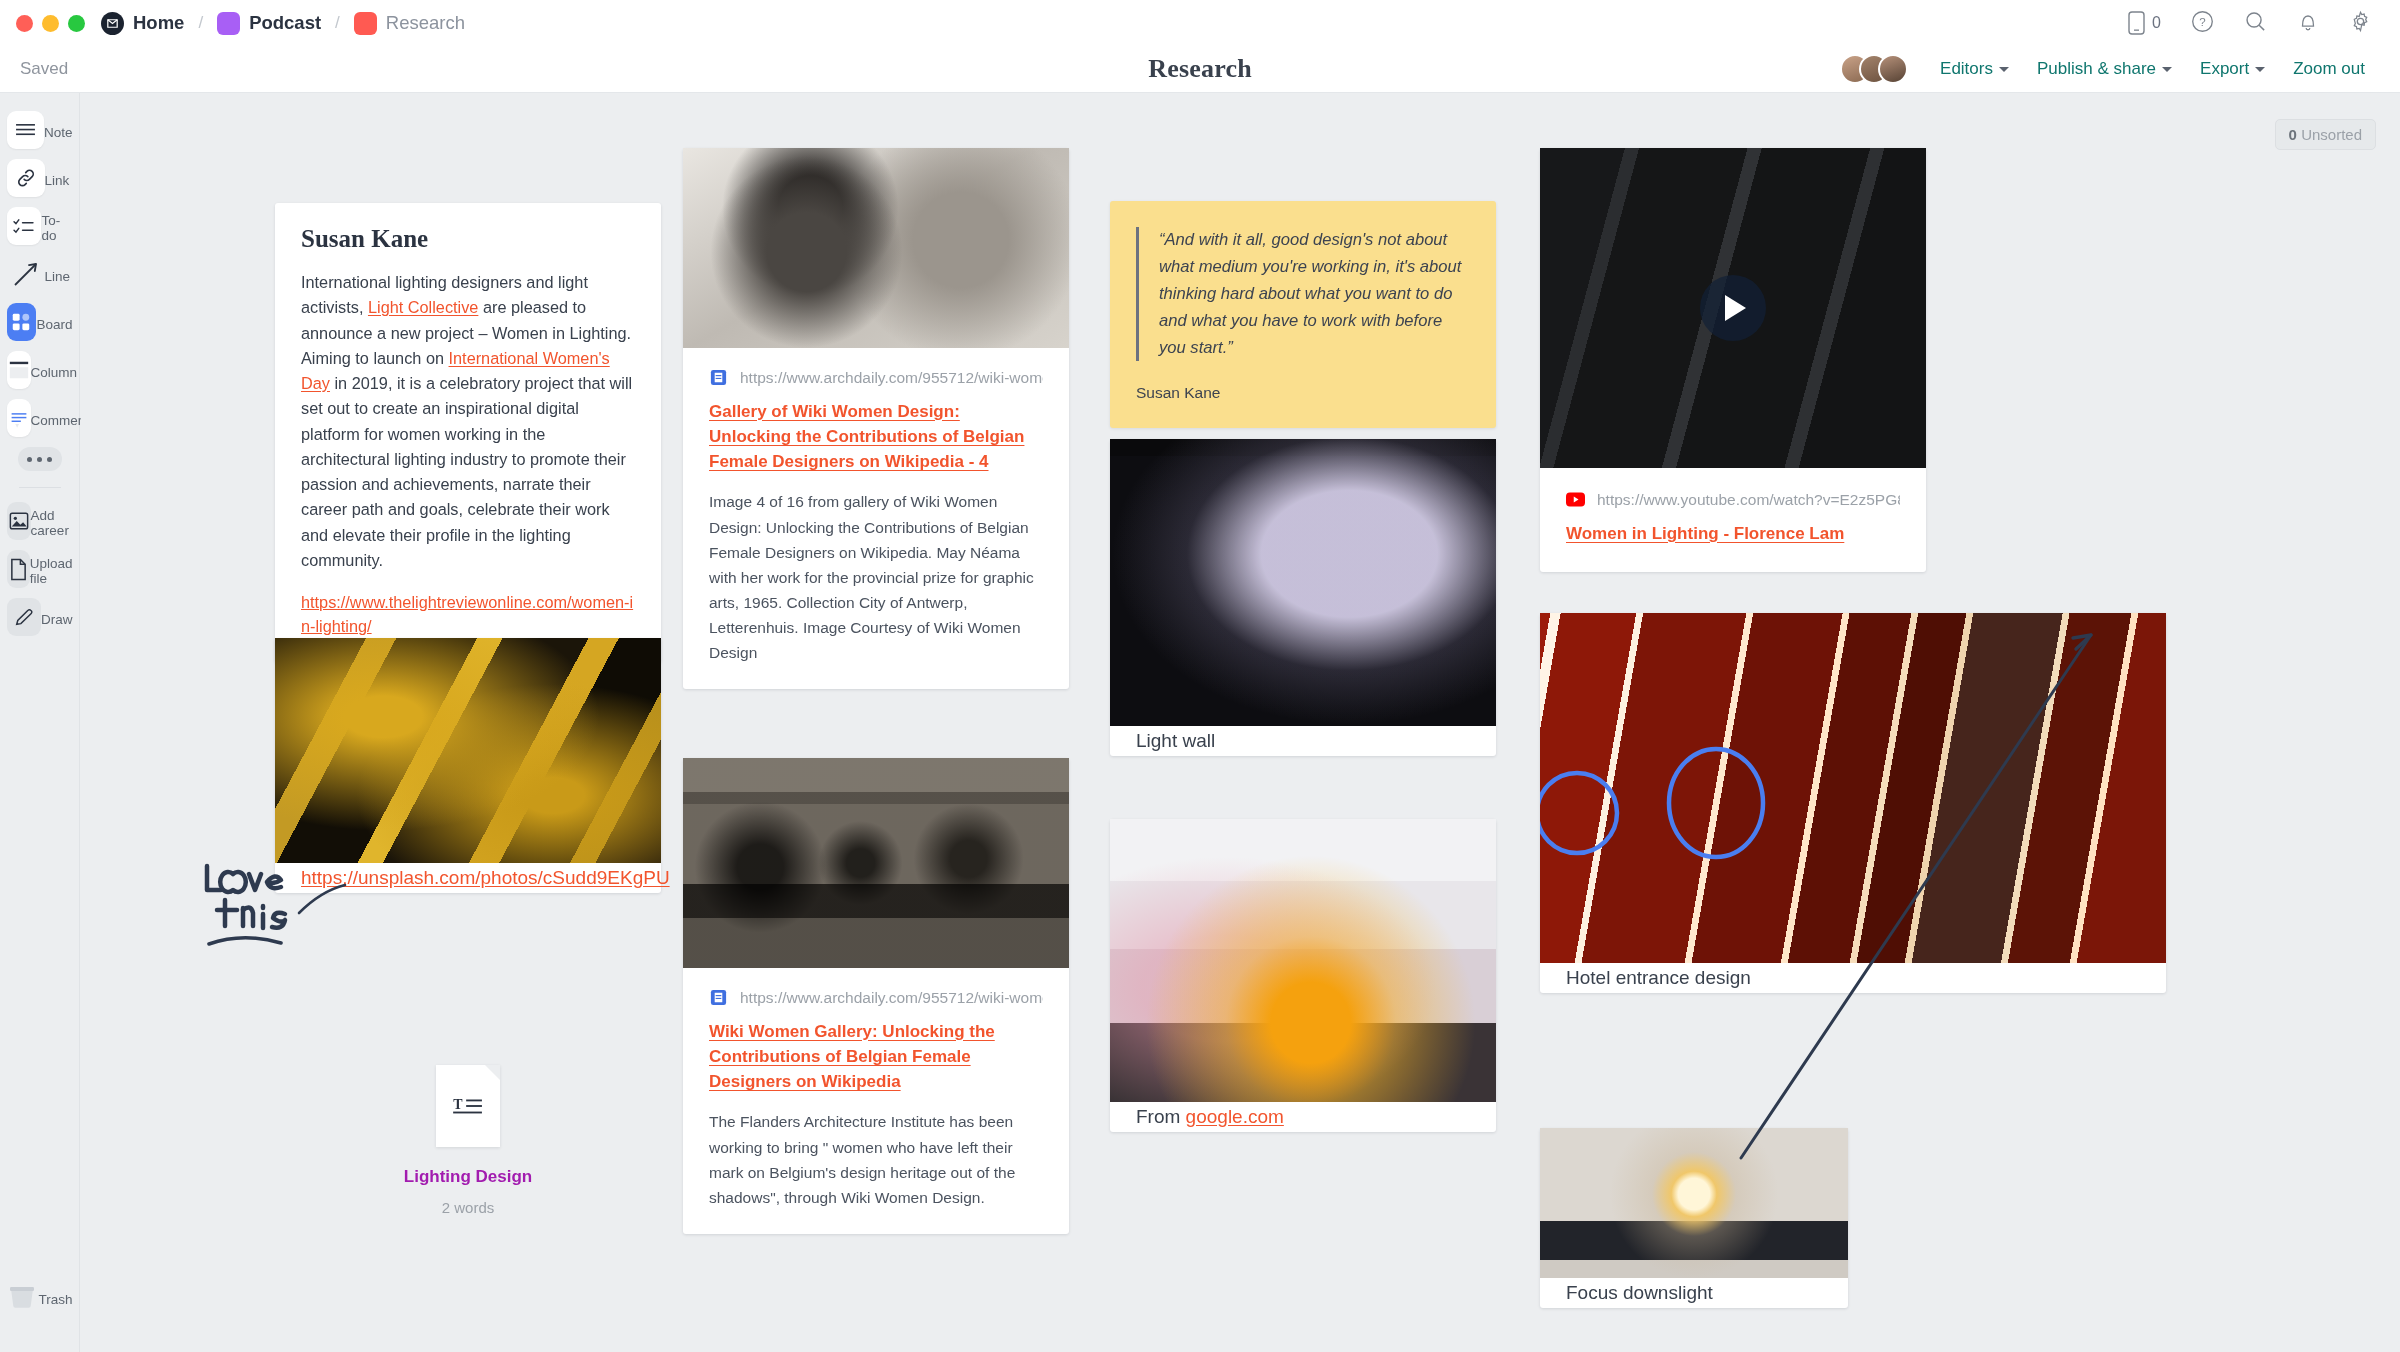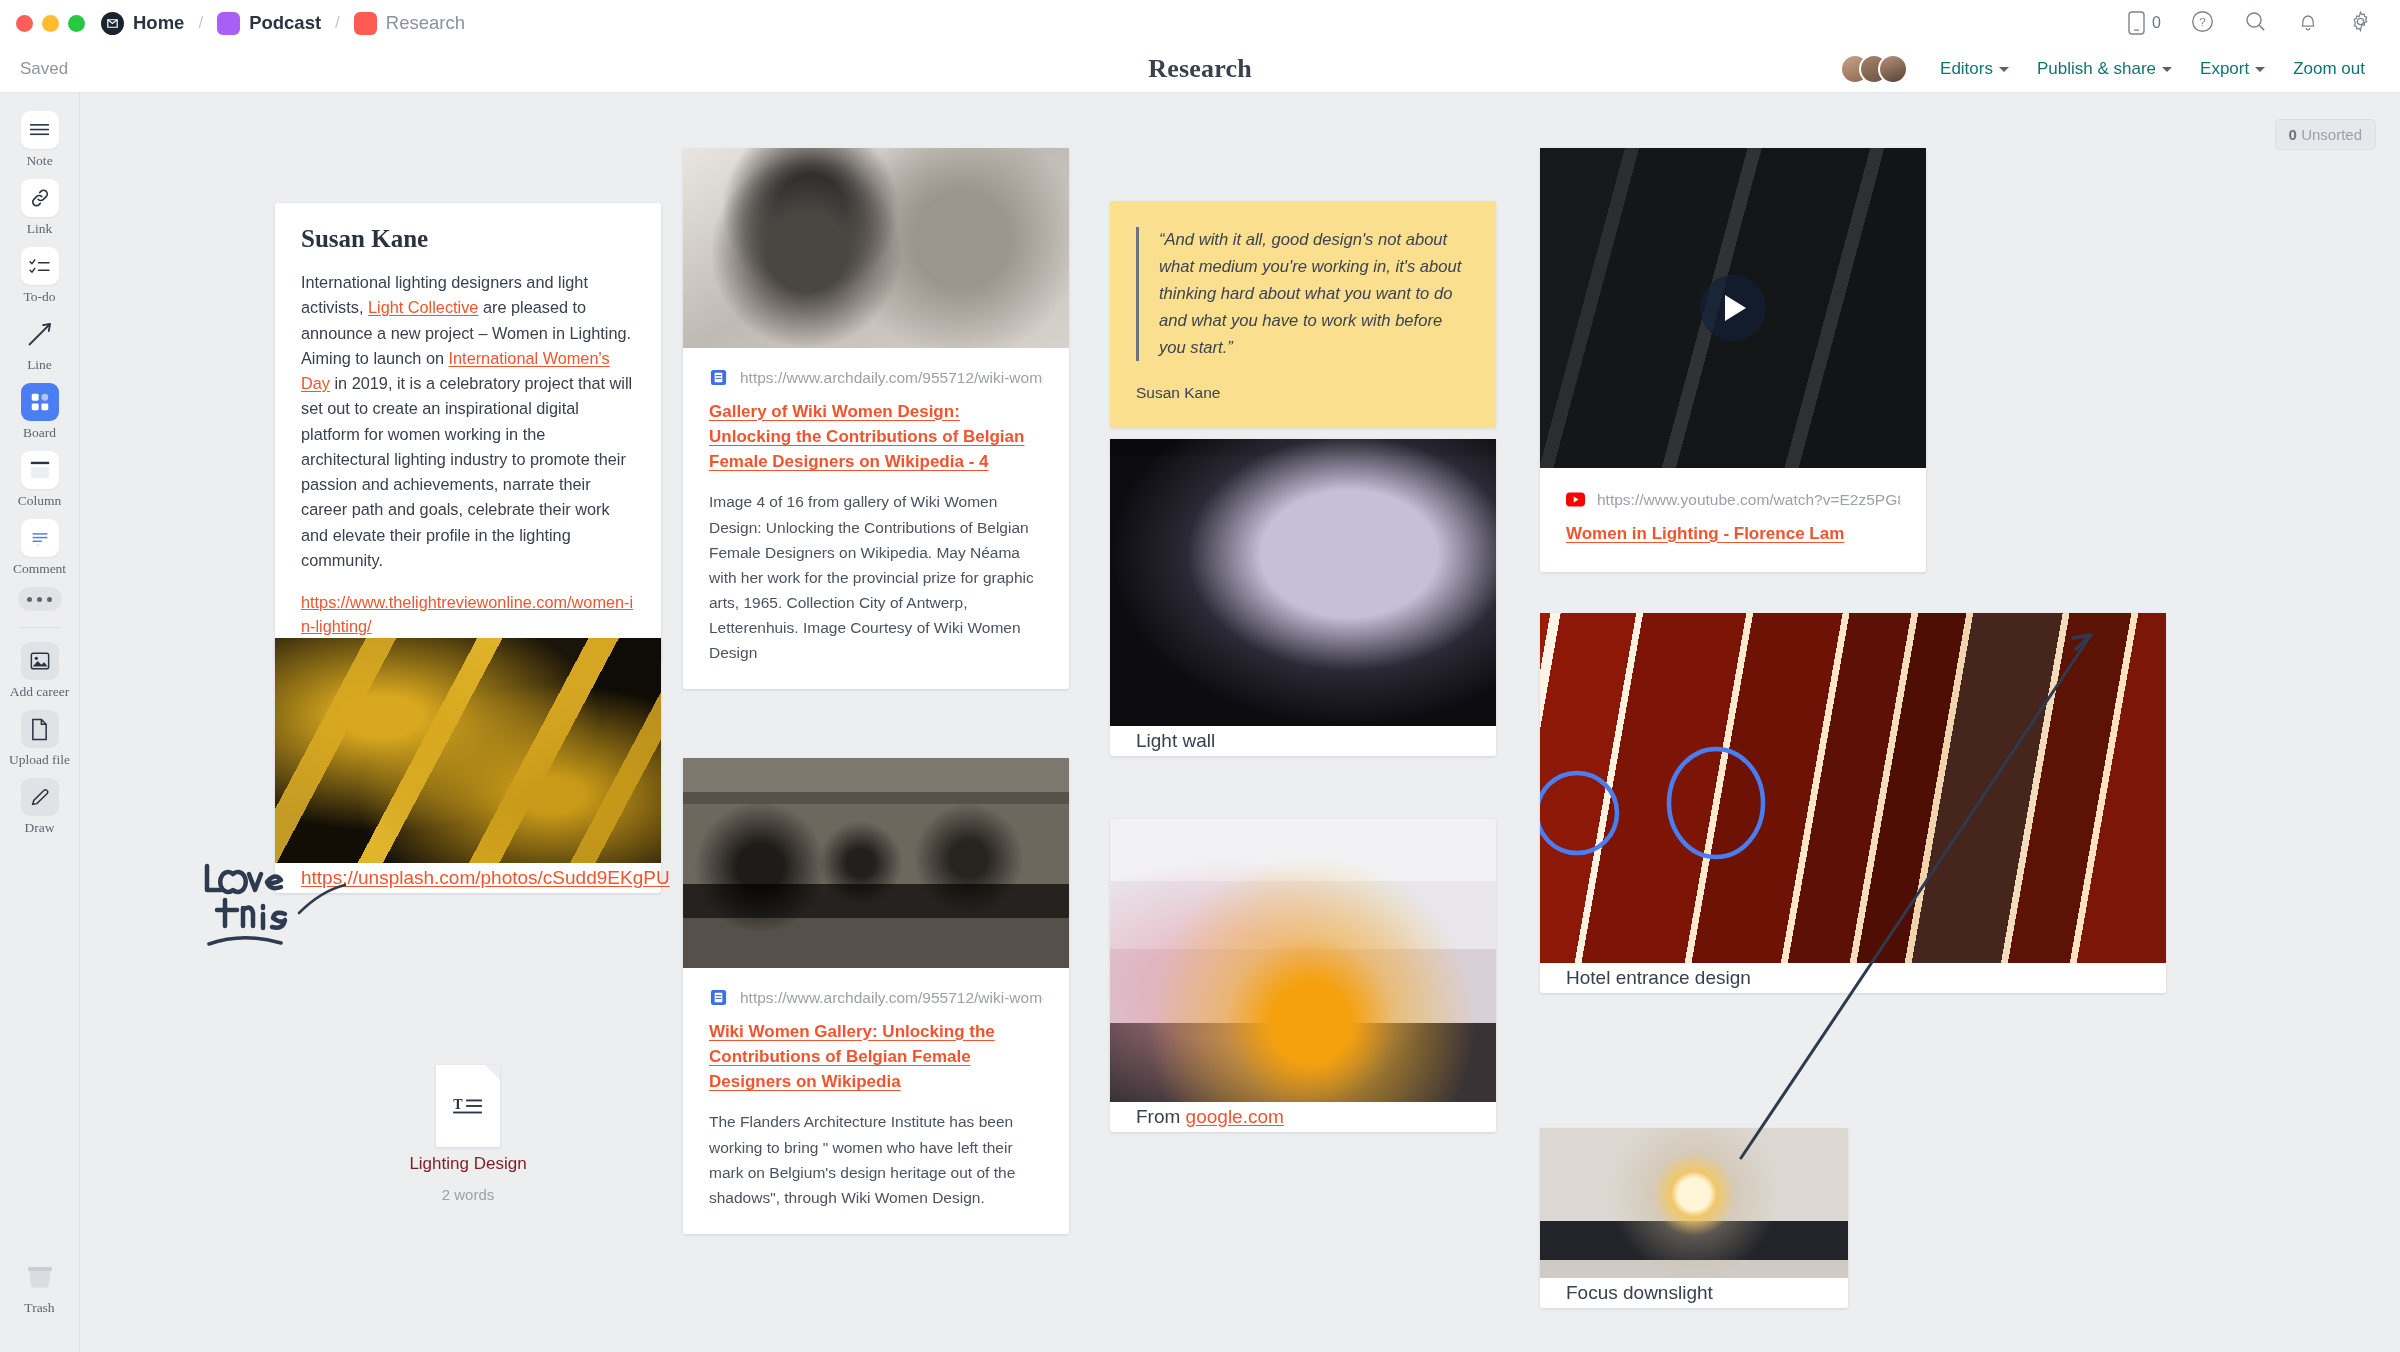--- a/index.html
+++ b/index.html
@@ -66,21 +66,21 @@
   .av:first-child { margin-left: 0; }
   .menu-item { display: flex; align-items: center; gap: 6px; cursor: pointer; white-space: nowrap; }
   .caret { width: 0; height: 0; border-left: 5px solid transparent; border-right: 5px solid transparent; border-top: 5px solid #5a626e; }
 
   
   .toolbar {
     position: absolute; top: 93px; left: 0; width: 80px; height: 1259px;
     background: #eceef0; border-right: 1px solid #e0e3e6;
     display: flex; flex-direction: column; align-items: center; padding-top: 18px;
   }
-  .tool { width: 66px; display: flex; flex-direction: column; align-items: center; margin-bottom: 10px; cursor: pointer; font-family: Liberation Serif, serif; }
+  .tool { width: 66px; display: flex; align-items: center; margin-bottom: 10px; cursor: pointer; }
   .tool-ico {
     width: 38px; height: 38px; border-radius: 9px; background: #fff;
     display: flex; align-items: center; justify-content: center;
     box-shadow: 0 1px 2px rgba(0,0,0,.06);
   }
   .tool-ico.plain { background: transparent; box-shadow: none; }
   .tool-ico.grey { background: #e0e3e6; box-shadow: none; }
   .tool-ico.active { background: #4c7ef3; box-shadow: none; }
   .tool-lbl { font-size: 13.5px; color: #5e6670; margin-top: 4px; }
   .tool-dots {
@@ -144,21 +144,21 @@
   .filecard { position: absolute; width: 200px; text-align: center; }
   .file-ico {
     width: 64px; height: 82px; margin: 0 auto; background: #fff;
     position: relative; display: flex; align-items: center; justify-content: center;
     box-shadow: 0 1px 3px rgba(32,40,51,.12);
   }
   .file-ico::after {
     content: ""; position: absolute; top: 0; right: 0;
     border-top: 15px solid #eceef0; border-left: 15px solid transparent;
   }
-  .file-name { font-size: 17px; font-weight: normal; color: #7f1d1d; margin-top: 7px; }
+  .file-name { font-size: 17px; font-weight: bold; color: #a21caf; margin-top: 20px; }
   .file-meta { font-size: 15px; color: #9ba1a8; margin-top: 12px; }
 
   .annot { position: absolute; pointer-events: none; }
 </style>
 </head>
 <body>
 
 <div class="topbar">
   <div class="traffic">
     <span class="dot red"></span>

